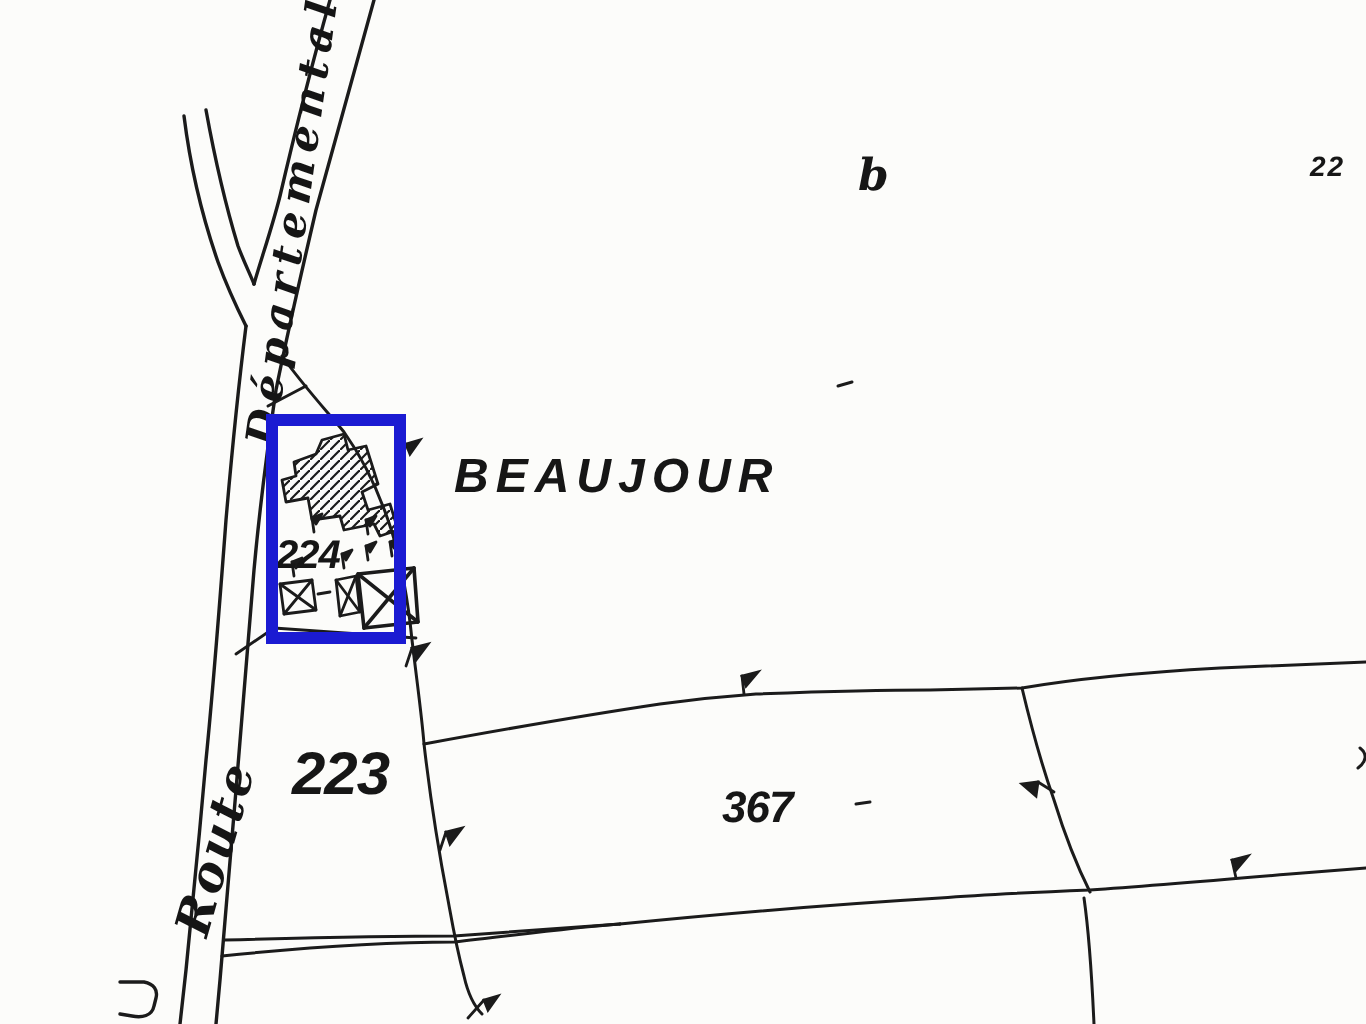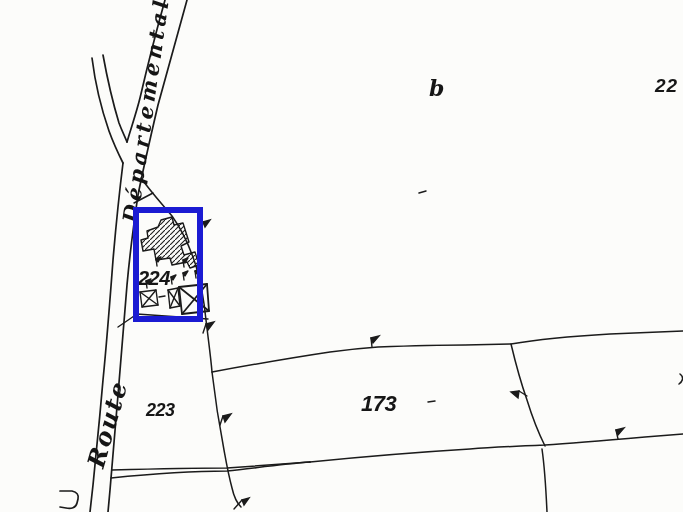--- a/index.html
+++ b/index.html
@@ -11,24 +11,24 @@
     font-family:"Liberation Sans", sans-serif;
   }
   .linework{position:absolute;left:0;top:0;z-index:1;}
   .lbl{
     position:absolute;z-index:2;
     color:#161616;
     font-style:italic;font-weight:bold;
     line-height:1;white-space:nowrap;
   }
   .place-name{left:227px;top:227px;font-size:24px;letter-spacing:3.5px;}
-  .p223{left:146px;top:373px;font-size:18px;letter-spacing:-0.5px;margin-top:28px;}
+  .p223{left:146px;top:373px;font-size:30px;letter-spacing:-0.5px;}
   .p225{left:361px;top:393px;font-size:22px;letter-spacing:-0.5px;}
   .p224{left:138px;top:268px;font-size:20px;letter-spacing:-0.5px;}
-  .p22{left:655px;top:76px;font-size:19px;letter-spacing:1px;}
+  .p22{left:655px;top:76px;font-size:14px;letter-spacing:1px;}
   .sectionb{left:429px;top:77px;font-size:22px;font-family:"DejaVu Serif",serif;font-weight:bold;}
   .road-lbl{
     position:absolute;z-index:2;color:#151515;
     font-family:"DejaVu Serif", serif;
     font-style:italic;font-weight:bold;
     line-height:1;white-space:nowrap;
   }
   .road-upper{
     left:147px;top:101px;font-size:21px;letter-spacing:4px;
     transform:translate(-50%,-50%) rotate(-82deg);
@@ -128,23 +128,24 @@
 
     <g stroke="#1b1b1b" stroke-width="1.5" fill="none" stroke-linecap="round">
       <path d="M419,193 L426,191"></path>
       <path d="M428,402 L435,401"></path>
       <path d="M680,374 C684,377 683,381 679,384"></path>
     </g>
   </svg>
 
   <div class="highlight-rect"></div>
 
+  <div class="lbl place-name">BEAUJOUR</div>
 
   <div class="lbl p224">224</div>
   <div class="lbl p223">223</div>
-  <div class="lbl p225">173</div>
+  <div class="lbl p225">367</div>
   <div class="lbl p22">22</div>
   <div class="lbl sectionb">b</div>
 
   <div class="road-lbl road-upper">Départementale</div>
   <div class="road-lbl road-lower">Route</div>
 
 </div>
 
 </body></html>

